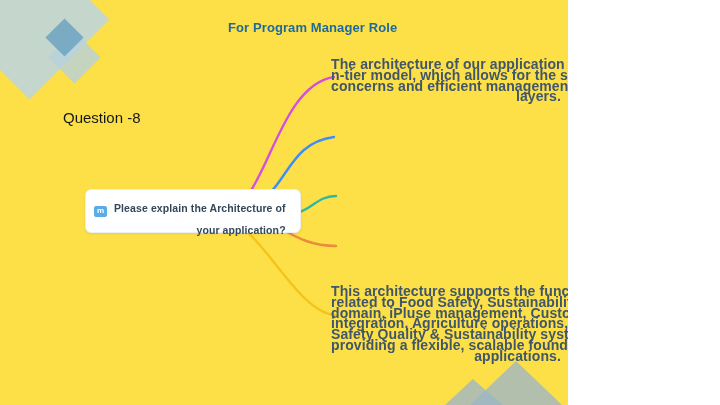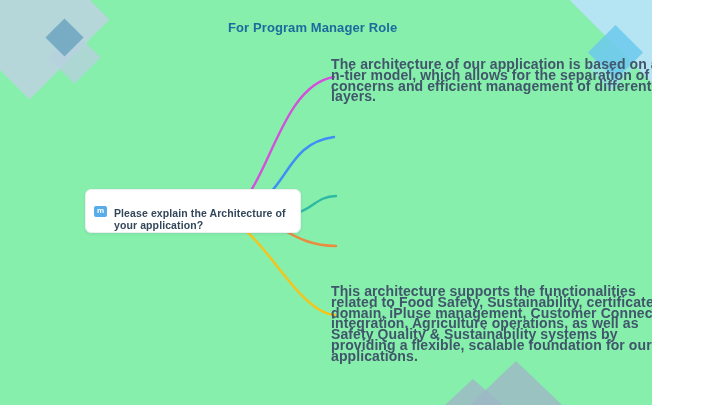--- a/index.html
+++ b/index.html
@@ -1,18 +1,19 @@
 <!DOCTYPE html>
 <html><head>
 <meta charset="utf-8">
 <style>
   html,body{margin:0;padding:0;background:#fff;}
   .slide{
-    position:relative;width:652px;height:405px;background:#86efac;overflow:hidden;
+    position:relative;width:568px;height:405px;background:#fde047;overflow:hidden;
     font-family:"Liberation Sans", sans-serif;
+    text-align:right;
   }
   
   .diamond{position:absolute;transform:rotate(45deg);}
   .d-tl-big   {left:-27px;top:-37px;width:113px;height:113px;background:#bdd4df;opacity:.88;}
   .d-tl-light2{left:56px;top:39px;width:37px;height:37px;background:#b6d1dd;opacity:.8;}
   .d-tl-dark  {left:51px;top:24px;width:27px;height:27px;background:#6fa5c0;opacity:.88;}
   .d-tr-big   {left:591px;top:-69px;width:128px;height:128px;background:#b7e3f5;opacity:.95;}
   .d-tr-light2{left:594px;top:50px;width:34px;height:34px;background:#9fdcf4;opacity:.6;}
   .d-tr-dark  {left:596px;top:33px;width:39px;height:39px;background:#6cc9ec;opacity:.85;}
   .tri{position:absolute;background:#9db7c5;opacity:.8;}
@@ -35,21 +36,21 @@
     background:#ffffff;border:1px solid #eceef2;border-radius:6px;
     box-shadow:0 1px 3px rgba(40,60,90,.10);
     display:flex;align-items:center;box-sizing:border-box;padding:0 6px 0 8px;gap:7px;
   }
   .card-icon{
     width:13px;height:11px;border-radius:2px;flex:0 0 auto;
     display:flex;align-items:center;justify-content:center;
     color:#ffffff;font-size:8px;font-weight:700;line-height:1;
   }
   .card-text{
-    font-size:10.5px;font-weight:700;color:#33475b;line-height:12px;
+    font-size:10.5px;font-weight:700;color:#33475b;line-height:22px;
     white-space:pre;letter-spacing:.1px;margin-top:15px;
   }
   .answer{
     position:absolute;left:331px;width:230px;
     font-size:14px;font-weight:600;color:#40566a;line-height:10.8px;
     white-space:pre;letter-spacing:.1px;
   }
   .a1{top:59px}.a2{top:119px}.a3{top:179px}.a4{top:235px}.a5{top:286px}
 </style>
 </head>
@@ -68,20 +69,21 @@
 
   <svg class="branches" width="720" height="405" viewBox="0 0 720 405">
     <path d="M 248 195 C 272 162 288 84 334 77" stroke="#d44fdb"></path>
     <path d="M 270 193 C 290 172 296 142 334 137" stroke="#3f8ef5"></path>
     <path d="M 296 213 C 312 210 317 196 336 196" stroke="#2fb8a2"></path>
     <path d="M 278 227 C 299 239 313 246 336 246" stroke="#ea8b3d"></path>
     <path d="M 246 231 C 272 252 303 313 335 315" stroke="#f5c41a"></path>
   </svg>
 
   <div class="title" style="color: rgb(29, 106, 157);">For Program Manager Role</div>
+  <div class="qlabel">Question -8</div>
 
   <div class="card">
     <span class="card-icon" style="background: rgb(88, 173, 233);">m</span>
     <div class="card-text">Please explain the Architecture of
 your application?</div>
   </div>
 
   <div class="answer a1">The architecture of our application is based on an
 n-tier model, which allows for the separation of
 concerns and efficient management of different

